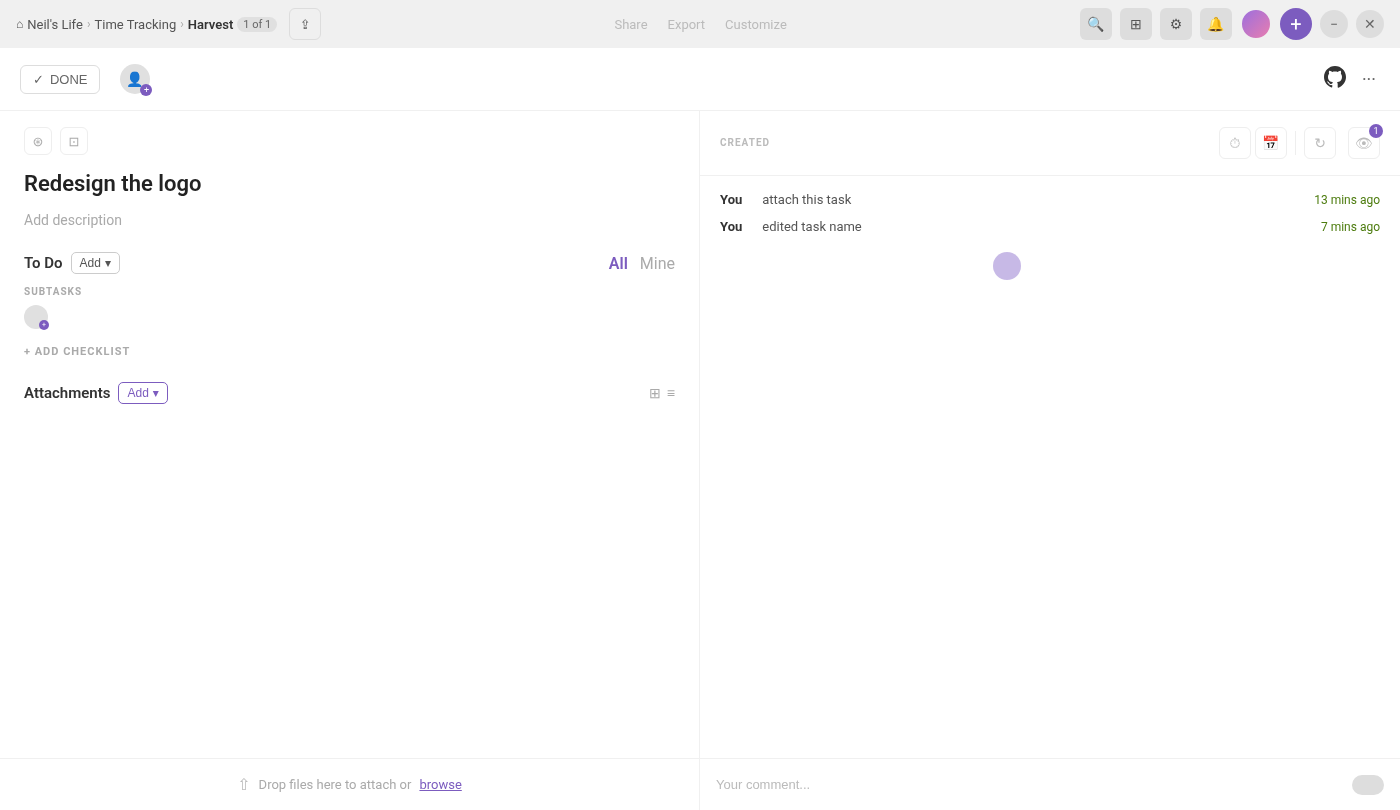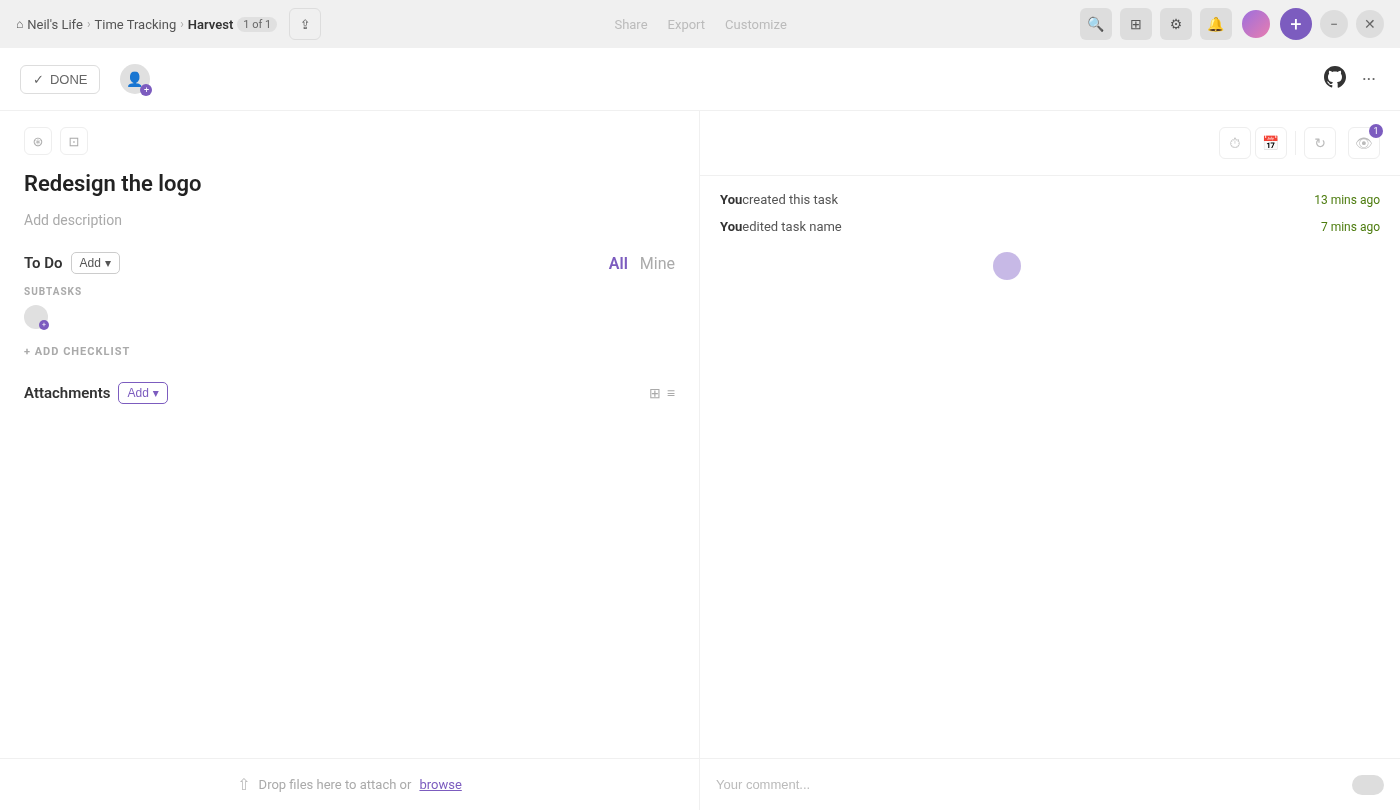--- a/index.html
+++ b/index.html
@@ -445,21 +445,21 @@
     
     .right-scroll {
       flex: 1;
       overflow-y: auto;
       padding: 16px 20px;
     }
 
     .activity-item {
       display: flex;
       align-items: baseline;
-      gap: 0;
+      gap: 20px;
       margin-bottom: 12px;
       font-size: 13px;
       text-align: center;
     }
     .activity-you {
       font-weight: 700;
       color: #333;
     }
     .activity-text {
       color: #555;
@@ -647,20 +647,21 @@
         <span class="upload-icon">⇧</span>
         <span>Drop files here to attach or</span>
         <span class="browse-link">browse</span>
       </div>
     </div>
 
     <div class="right-panel">
 
       <div class="right-header">
         <div class="created-info">
+          <div class="created-label">CREATED</div>
         </div>
         <div class="right-action-icons">
           <div class="right-icon">
             <span>⏱</span>
           </div>
           <div class="right-icon">
             <span>📅</span>
           </div>
           <div class="right-icon-sep"></div>
           <div class="right-icon">
@@ -669,21 +670,21 @@
         </div>
         <div class="watchers-btn">
           <span>👁</span>
           <div class="watcher-badge">1</div>
         </div>
       </div>
 
       <div class="right-scroll">
         <div class="activity-item">
           <span class="activity-you">You</span>
-          <span class="activity-text">created this task</span>
+          <span class="activity-text">attach this task</span>
           <span class="activity-time">13 mins ago</span>
         </div>
         <div class="activity-item">
           <span class="activity-you">You</span>
           <span class="activity-text">edited task name</span>
           <span class="activity-time">7 mins ago</span>
         </div>
 
         <div class="cursor-blob" style="top: 252px; left: 993px; position: fixed; pointer-events: none;">
         </div>

